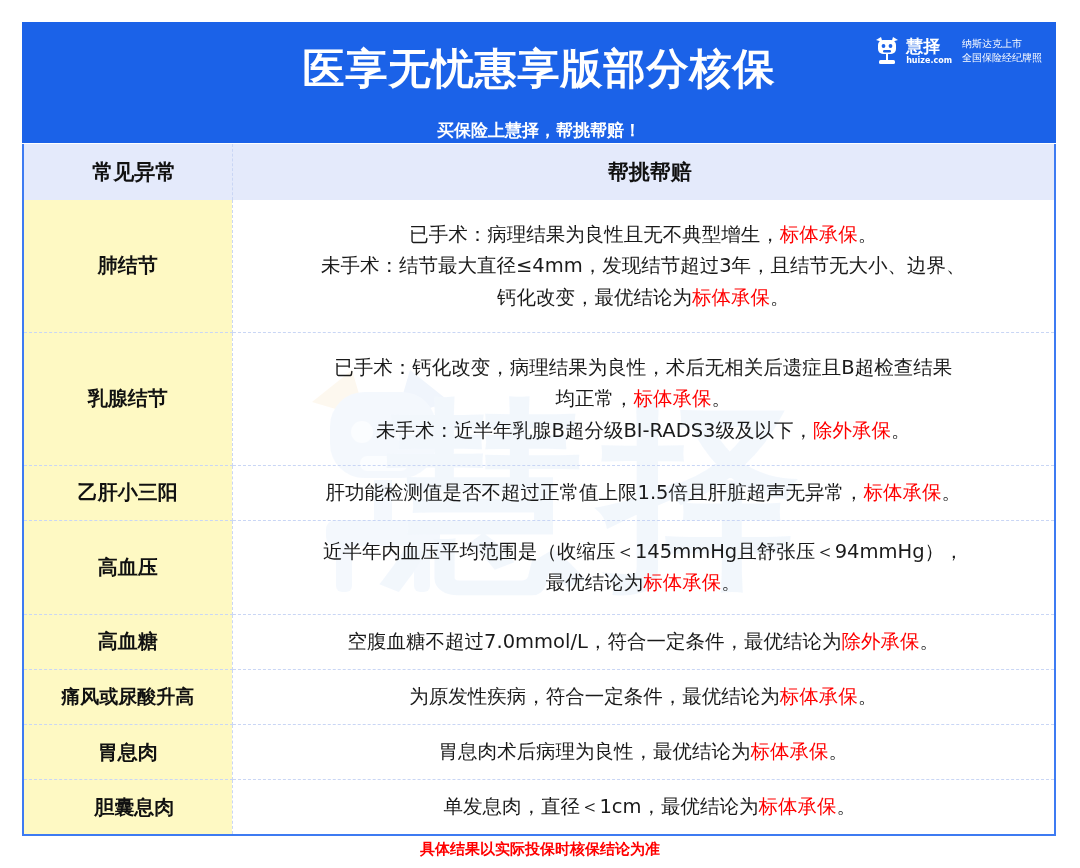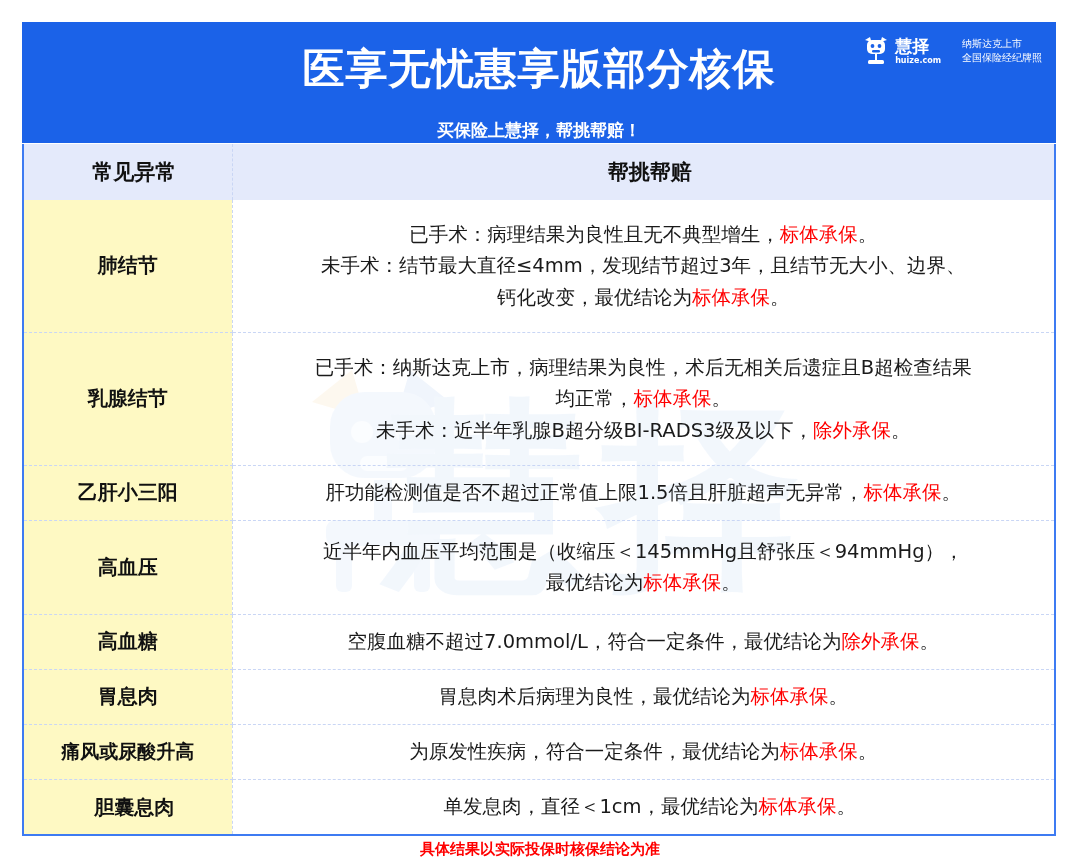--- a/index.html
+++ b/index.html
@@ -80,21 +80,21 @@
     font-size: 8px;
     font-weight: 700;
     letter-spacing: 0px;
     margin-top: 2px;
   }
   .logo-tagline {
     display: flex;
     flex-direction: column;
     justify-content: center;
     gap: 3px;
-    margin-left: 15px;
+    margin-left: 4px;
   }
   .logo-tagline span {
     color: #ffffff;
     font-size: 10px;
     line-height: 1.05;
     white-space: nowrap;
   }
 
   
   .watermark {
@@ -254,21 +254,21 @@
           <td class="cat">肺结节</td>
           <td class="rule">
             <span class="ln"><span>已手术：病理结果为良性且无不典型增生，</span><span class="hl">标体承保</span><span>。</span></span>
             <span class="ln"><span>未手术：结节最大直径≤4mm，发现结节超过3年，且结节无大小、边界、</span></span>
             <span class="ln"><span>钙化改变，最优结论为</span><span class="hl">标体承保</span><span>。</span></span>
           </td>
         </tr>
         <tr>
           <td class="cat">乳腺结节</td>
           <td class="rule">
-            <span class="ln"><span>已手术：纳斯达克上市，病理结果为良性，术后无相关后遗症且B超检查结果</span></span>
+            <span class="ln"><span>已手术：钙化改变，病理结果为良性，术后无相关后遗症且B超检查结果</span></span>
             <span class="ln"><span>均正常，</span><span class="hl">标体承保</span><span>。</span></span>
             <span class="ln"><span>未手术：近半年乳腺B超分级BI-RADS3级及以下，</span><span class="hl">除外承保</span><span>。</span></span>
           </td>
         </tr>
         <tr>
           <td class="cat">乙肝小三阳</td>
           <td class="rule">
             <span class="ln"><span>肝功能检测值是否不超过正常值上限1.5倍且肝脏超声无异常，</span><span class="hl">标体承保</span><span>。</span></span>
           </td>
         </tr>
@@ -279,29 +279,29 @@
             <span class="ln"><span>最优结论为</span><span class="hl">标体承保</span><span>。</span></span>
           </td>
         </tr>
         <tr>
           <td class="cat">高血糖</td>
           <td class="rule">
             <span class="ln"><span>空腹血糖不超过7.0mmol/L，符合一定条件，最优结论为</span><span class="hl">除外承保</span><span>。</span></span>
           </td>
         </tr>
         <tr>
+          <td class="cat small">痛风或尿酸升高</td>
+          <td class="rule">
+            <span class="ln"><span>为原发性疾病，符合一定条件，最优结论为</span><span class="hl">标体承保</span><span>。</span></span>
+          </td>
+        </tr>
+        <tr>
           <td class="cat">胃息肉</td>
           <td class="rule">
             <span class="ln"><span>胃息肉术后病理为良性，最优结论为</span><span class="hl">标体承保</span><span>。</span></span>
-          </td>
-        </tr>
-        <tr>
-          <td class="cat small">痛风或尿酸升高</td>
-          <td class="rule">
-            <span class="ln"><span>为原发性疾病，符合一定条件，最优结论为</span><span class="hl">标体承保</span><span>。</span></span>
           </td>
         </tr>
         <tr>
           <td class="cat">胆囊息肉</td>
           <td class="rule">
             <span class="ln"><span>单发息肉，直径＜1cm，最优结论为</span><span class="hl">标体承保</span><span>。</span></span>
           </td>
         </tr>
       </tbody>
   </table>

